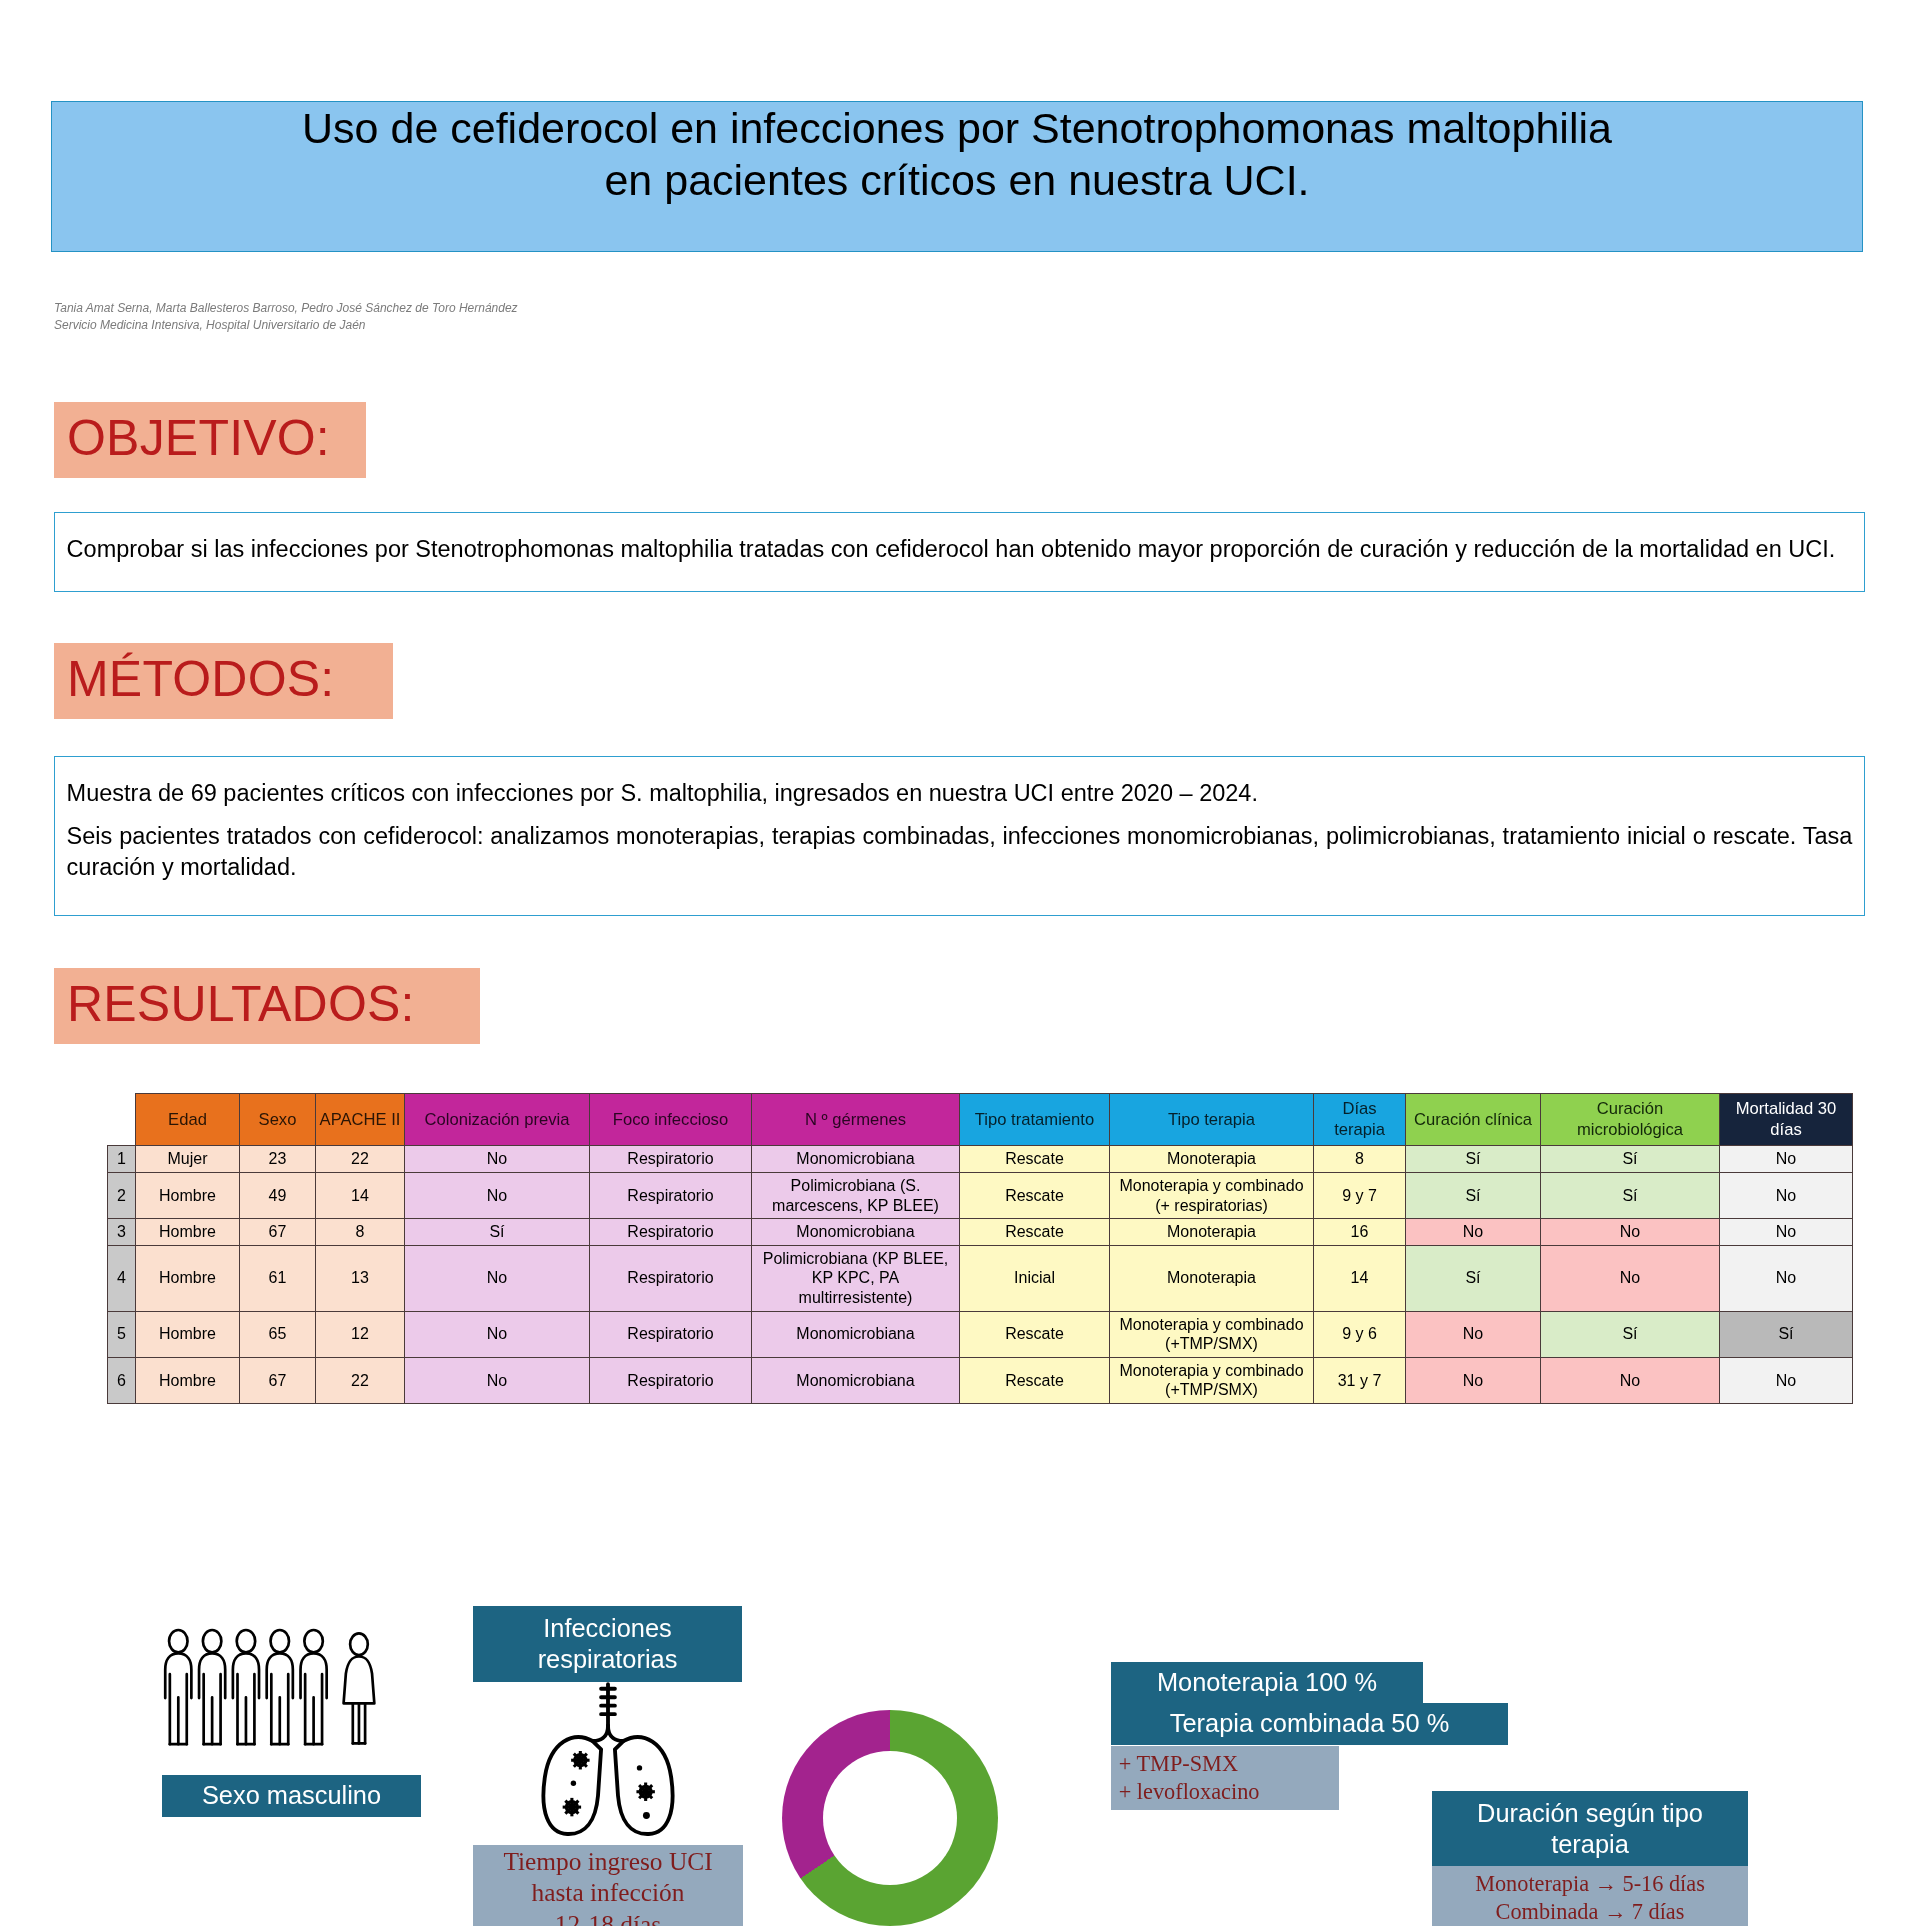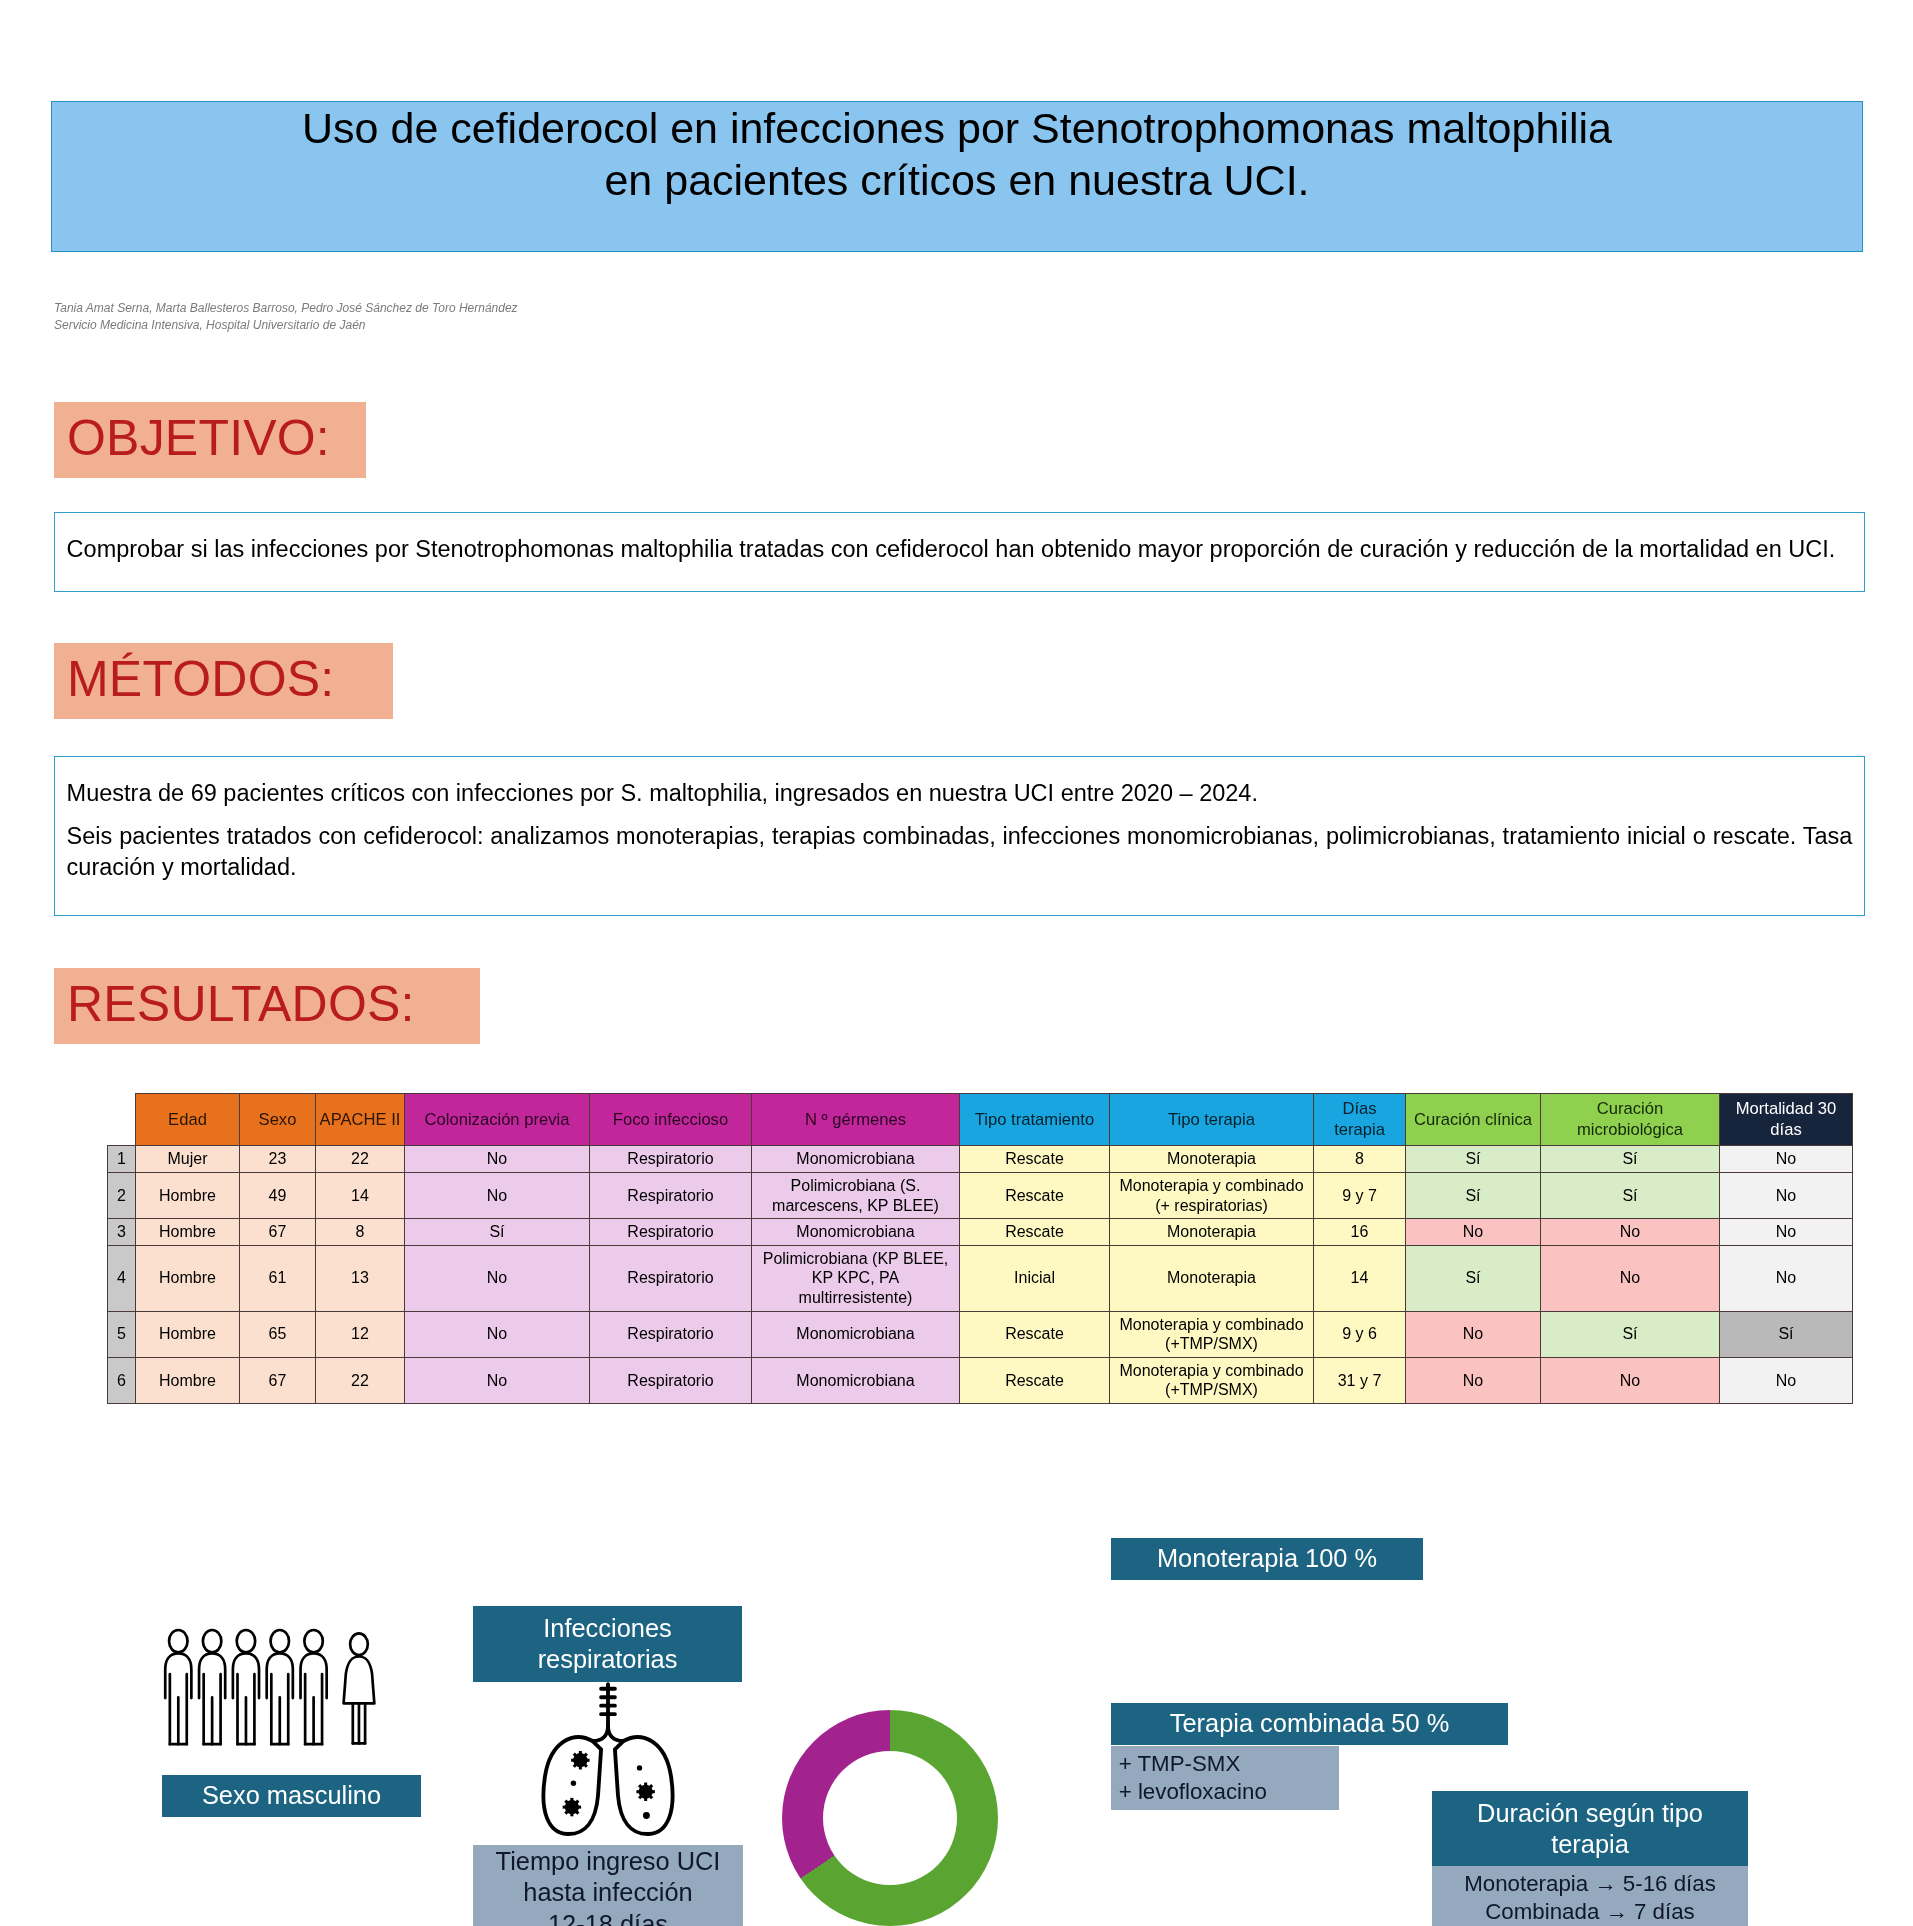--- a/index.html
+++ b/index.html
@@ -78,32 +78,32 @@
   .b-orange{background:#fbe0cf;}
   .b-magenta{background:#eccaea;}
   .b-cyan{background:#fef9c3;}
   .b-green{background:#d9ecc8;}
   .b-red{background:#fbc2c2;}
   .b-gray{background:#f2f2f2;}
   .b-darkgray{background:#b9b9b9;}
 
   
   .teal{background:#1d6482;color:#ffffff;}
-  .steel{background:#94a9bd;color:#0f172a;}
+  .steel{background:#94a9bd;color:#7f1d1d;font-family:Liberation Serif, serif;}
   .infobox{
     position:absolute;box-sizing:border-box;display:flex;
     align-items:center;justify-content:center;text-align:center;
     font-size:25.4px;line-height:1.24;padding:3.9px 7px;
   }
   .infobox.small{font-size:22.3px;}
 
   #ib-infecciones{left:473px;top:1606px;width:269px;height:76px;}
   #ib-sexomasc{left:162px;top:1775px;width:259px;height:42px;}
   #ib-tiempo{left:473px;top:1845px;width:270px;height:96px;}
-  #ib-mono100{left:1111px;top:1538px;width:312px;height:42px;}
+  #ib-mono100{left:1111px;top:1662px;width:312px;height:42px;}
   #ib-tercomb{left:1111px;top:1703px;width:397px;height:42px;}
   #ib-subcomb{left:1111px;top:1746px;width:228px;height:64px;
     justify-content:flex-start;text-align:left;padding-left:7.7px;}
   #ib-duracion{left:1432px;top:1791px;width:316px;height:76px;}
   #ib-subdur{left:1432px;top:1866px;width:316px;height:64px;}
 
   .ib-lines{display:block;width:100%;}
   .ib-lines span{display:block;}
 
   

